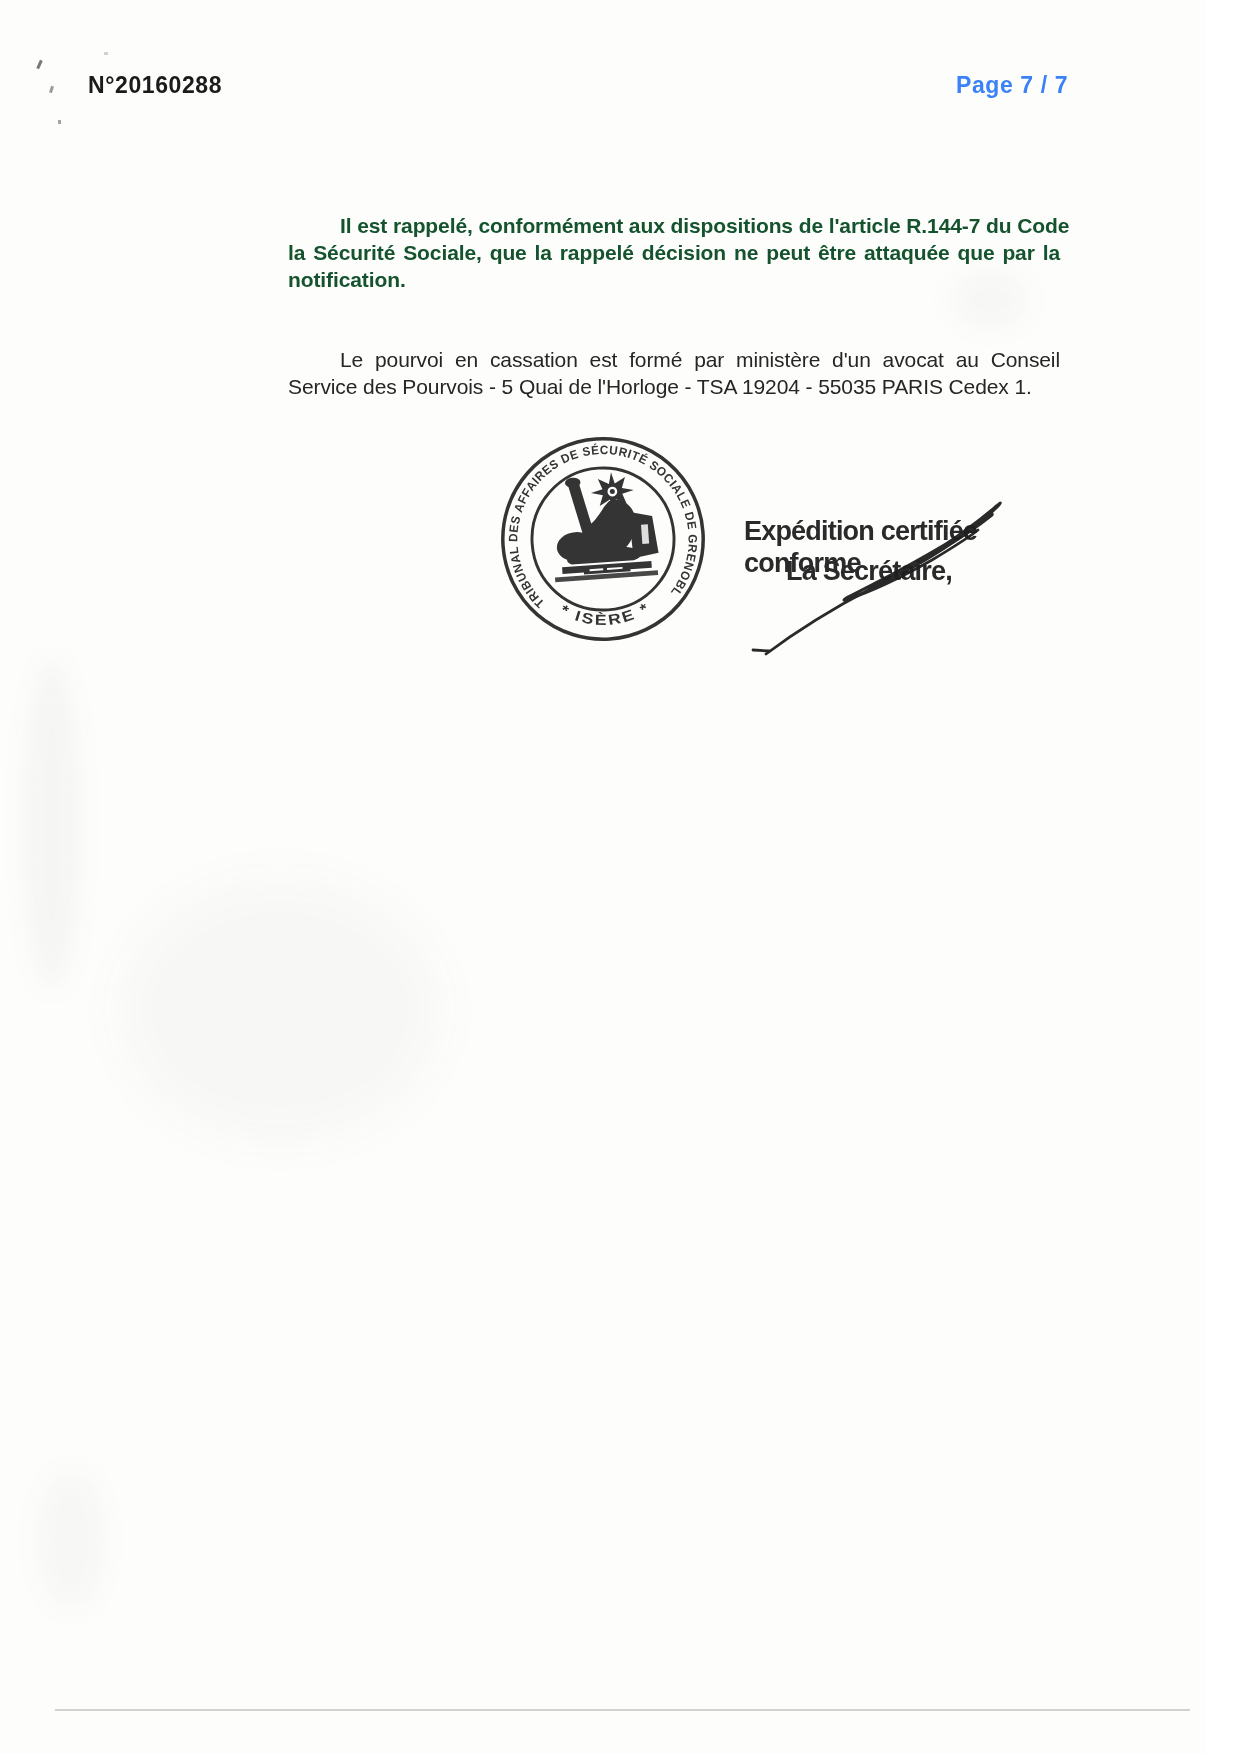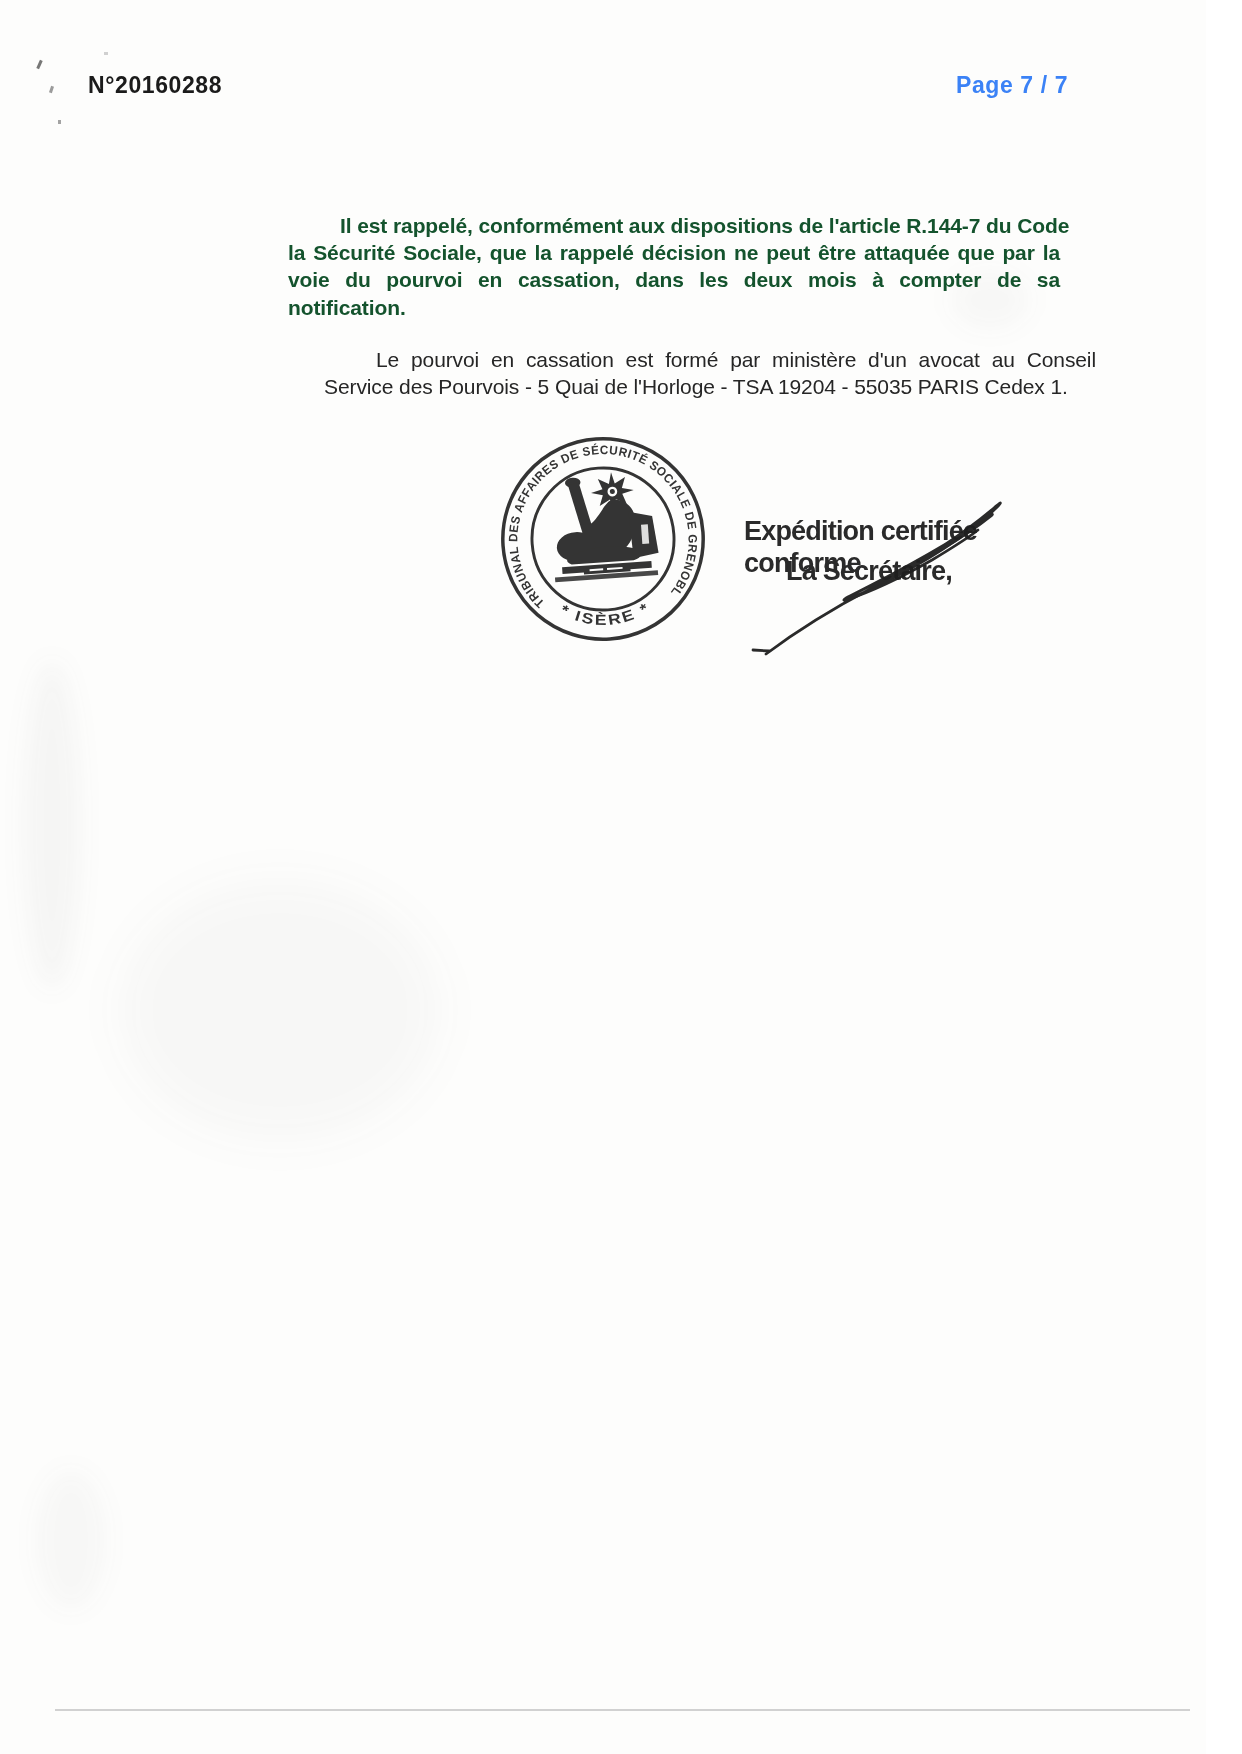--- a/index.html
+++ b/index.html
@@ -15,21 +15,21 @@
   }
   .page-indicator {
     position:absolute; left:956px; top:72px;
     font-size:23px; font-weight:bold; letter-spacing:0.6px; color:#3b82f6;
   }
   .para {
     position:absolute; left:288px; width:772px;
     font-size:21px; line-height:27.2px; letter-spacing:-0.1px;
   }
   .para-1 { top:212px; font-weight:bold; color:#14532d; }
-  .para-2 { top:346px; font-weight:normal; color:#262626;margin-left:36px; }
+  .para-2 { top:346px; font-weight:normal; color:#262626; }
   .line {
     text-align:justify; text-align-last:justify; white-space:nowrap;
   }
   .line.first { padding-left:52px; }
   .line.last { text-align-last:left; }
   .cert-line1 {
     position:absolute; left:744px; top:516px; width:270px;
     font-size:27px; font-weight:bold; letter-spacing:-0.8px; color:#2a2a2a;
     transform:scaleY(1.03);
   }
@@ -73,21 +73,20 @@
   <div class="smudge sm-2"></div>
   <div class="smudge sm-3"></div>
   <div class="smudge sm-4"></div>
 
   <div class="doc-number">N°20160288</div>
   <div class="page-indicator">Page 7 / 7</div>
 
   <div class="para para-1">
       <div class="line first">Il est rappelé, conformément aux dispositions de l'article R.144-7 du Code</div>
       <div class="line">la Sécurité Sociale, que la rappelé décision ne peut être attaquée que par la</div>
-      <div class="line">voie du pourvoi en cassation, dans les deux mois à compter de sa</div>
       <div class="line last">notification.</div>
     </div>
   <div class="para para-2">
       <div class="line first">Le pourvoi en cassation est formé par ministère d'un avocat au Conseil</div>
       <div class="line last">Service des Pourvois - 5 Quai de l'Horloge - TSA 19204 - 55035 PARIS Cedex 1.</div>
     </div>
 
   <svg class="seal" viewBox="-110 -110 220 220" xmlns="http://www.w3.org/2000/svg">
     <g transform="rotate(-4)" fill="none" stroke="#242424" opacity="0.92">
       <circle r="103" stroke-width="3.6"></circle>

